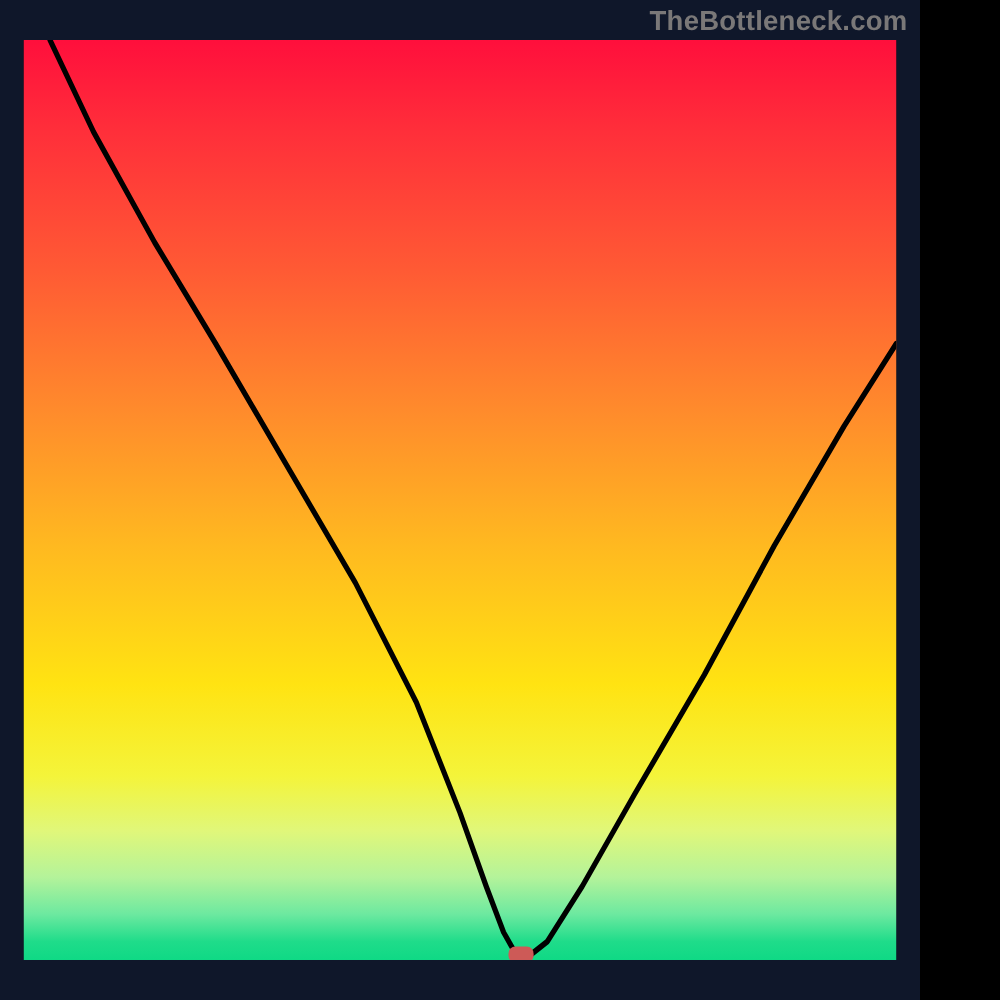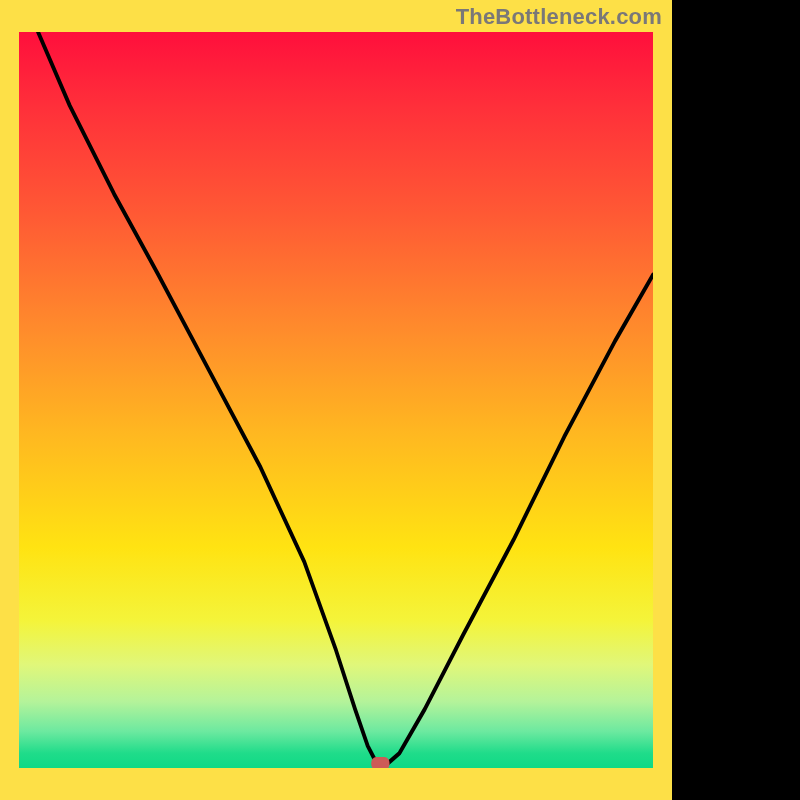--- a/index.html
+++ b/index.html
@@ -6,23 +6,23 @@
     margin: 0;
     padding: 0;
     width: 800px;
     height: 800px;
     background: #000;
     font-family: Arial, Helvetica, sans-serif;
     overflow: hidden;
   }
   .frame {
     position: relative;
-    width: 672px;
+    width: 736px;
     height: 800px;
-    background: #fde047;
+    background: #0f172a;
     text-decoration: underline;
   }
   .attribution {
     position: absolute;
     top: 4px;
     right: 10px;
     color: #7a7878;
     font-size: 22px;
     font-weight: 600;
     letter-spacing: 0.2px;

